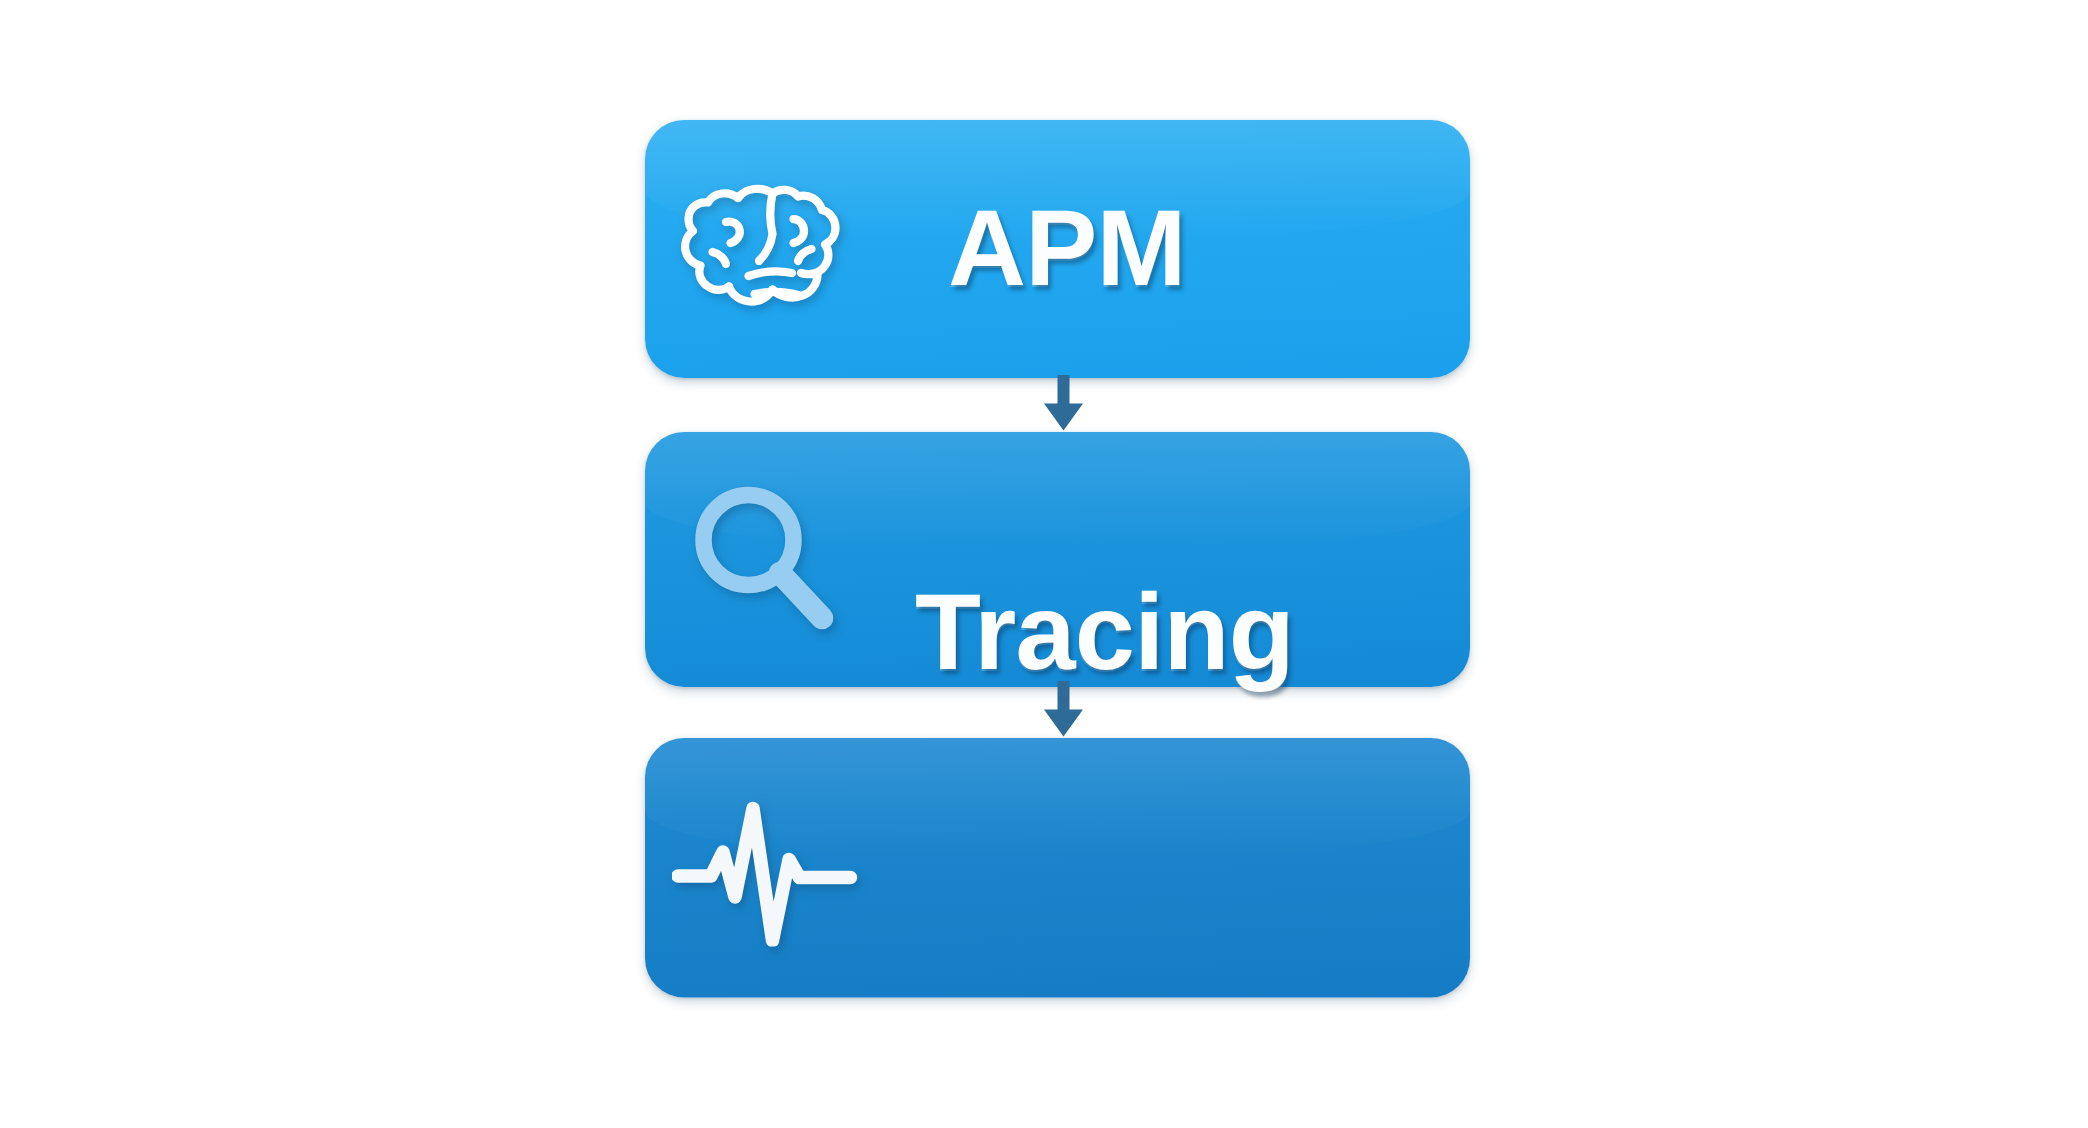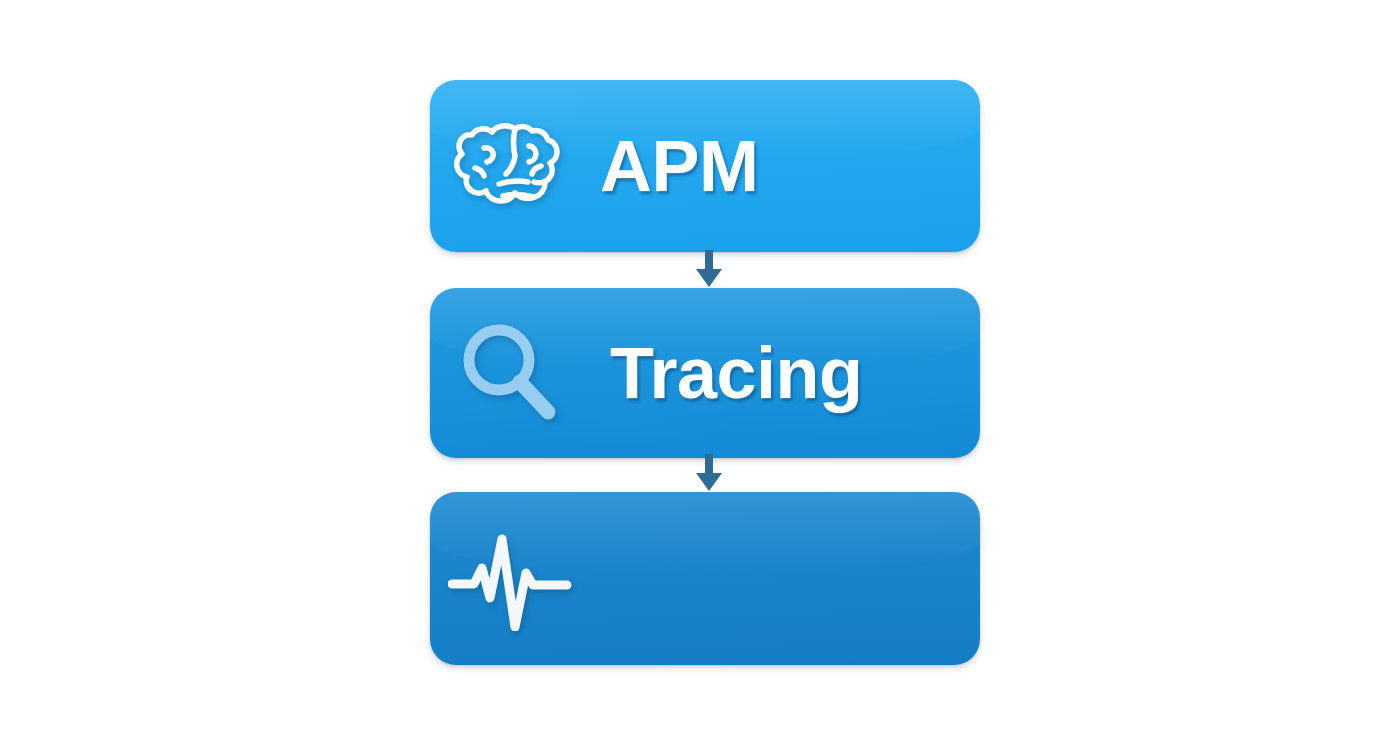--- a/index.html
+++ b/index.html
@@ -32,25 +32,27 @@
     box-sizing: border-box;
     border-radius: 26px;
     box-shadow: 0 3px 7px rgba(20, 60, 95, 0.20),
                 0 1px 2px rgba(20, 60, 95, 0.14);
   }
 
   .node-apm {
     top: 80px;
     height: 172px;
     background: linear-gradient(178deg, #2cb0f2 0%, #22a7ef 48%, #1aa0ec 100%);
+    gap: 32px;
   }
   .node-tracing {
     top: 288px;
     height: 170px;
     background: linear-gradient(178deg, #2099e0 0%, #1a93dc 50%, #1489d5 100%);
+    align-items: flex-end;
   }
   .node-monitoring {
     top: 492px;
     height: 173px;
     background: linear-gradient(178deg, #1e8ad2 0%, #1984cb 50%, #147cc4 100%);
   }
 
   
   .node::before {
     content: "";

